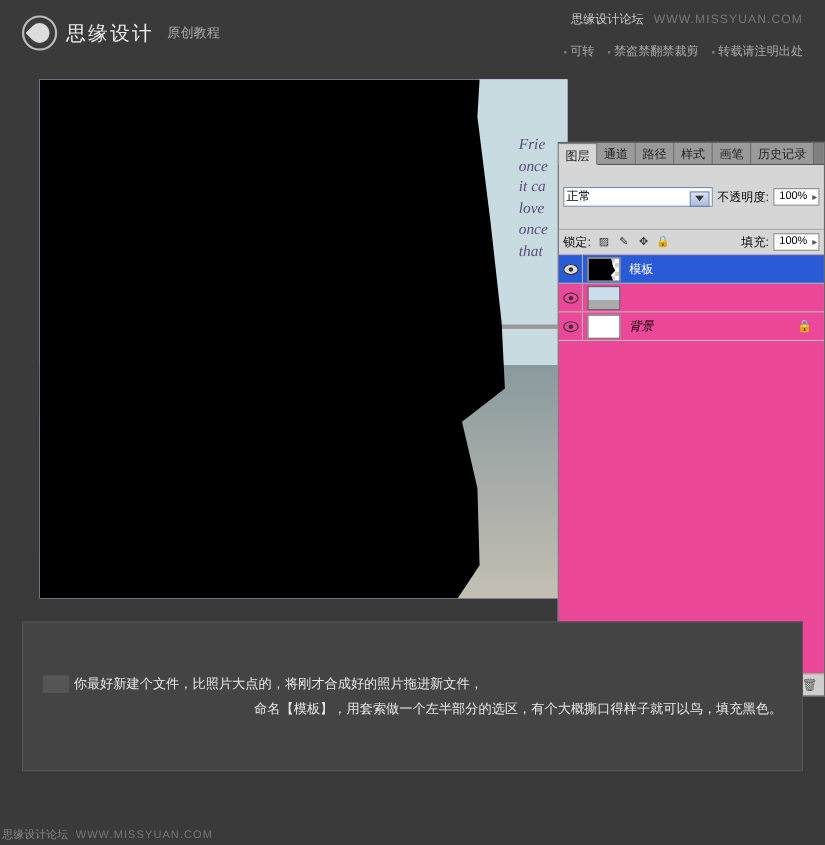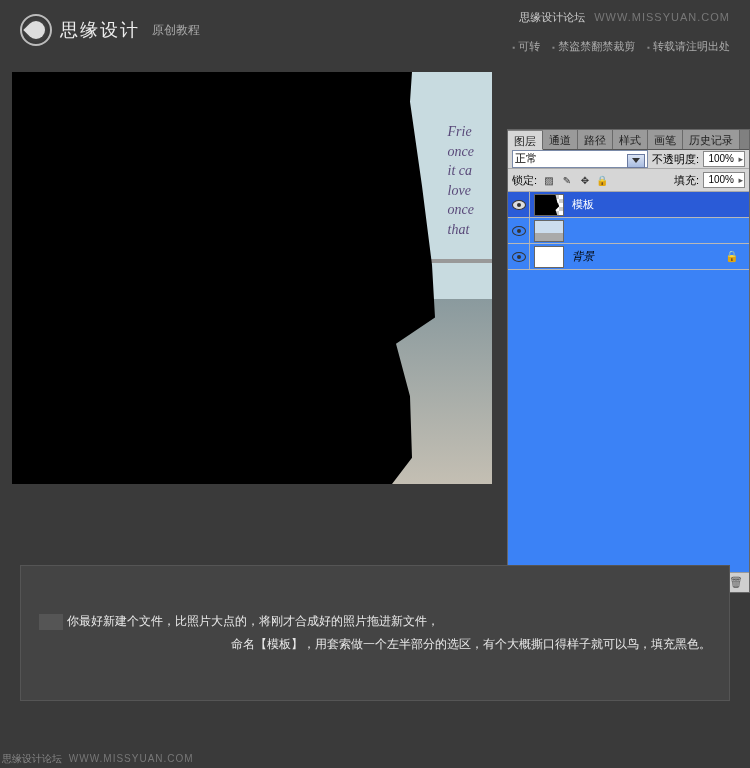--- a/index.html
+++ b/index.html
@@ -43,22 +43,22 @@
 .top-right .url { color: #777; margin-left: 6px; letter-spacing: 1px; }
 .header-rules {
   position: absolute; right: 20px; bottom: 6px;
   font-size: 11px; color: #aaa;
   display: flex; gap: 12px;
 }
 .header-rules span::before { content: "▪"; margin-right: 3px; color: #888; font-size: 8px; }
 
 .canvas-area {
   position: absolute;
-  left: 12px; top: 72px;
-  width: 480px; height: 412px;
+  left: 36px; top: 72px;
+  width: 480px; height: 472px;
   background: #c4b5fd;
   overflow: hidden;
 }
 .photo-bg {
   position: absolute; inset: 0;
   background: linear-gradient(to bottom, #c8dbe0 0%, #c8dbe0 55%, #8a9a9e 55%, #c4bfb3 100%);
 }
 .pier {
   position: absolute;
   bottom: 60px; left: 60%;
@@ -106,21 +106,21 @@
 .panel-tab {
   padding: 3px 6px;
   background: #9a9a9a;
   border-right: 1px solid #6a6a6a;
   color: #222;
   cursor: pointer;
 }
 .panel-tab.active { background: #d6d6d6; border-bottom: 1px solid #d6d6d6; position: relative; top: 1px; }
 .panel-controls {
   display: flex; align-items: center;
-  padding: 0 4px;
+  padding: 20px 4px;
   gap: 4px;
   border-bottom: 1px solid #aaa;
 }
 .blend-select {
   flex: 1;
   height: 18px;
   border: 1px solid #7a8aa8;
   background: #fff;
   font-size: 11px;
   padding: 0 2px;
@@ -157,21 +157,21 @@
   border-bottom: 1px solid #aaa;
 }
 .lock-icons { display: flex; gap: 2px; }
 .lock-ic {
   width: 16px; height: 16px;
   border: 1px solid transparent;
   display: flex; align-items: center; justify-content: center;
   font-size: 10px; color: #333;
 }
 .layer-list {
-  background: #3b82f6;
+  background: #ec4899;
   min-height: 380px;
 }
 .layer-row {
   display: flex; align-items: center;
   height: 26px;
   border-bottom: 1px solid #b8b8b8;
   font-size: 11px;
 }
 .layer-row.selected { background: #2a5bd7; color: #fff; }
 .vis-col {

